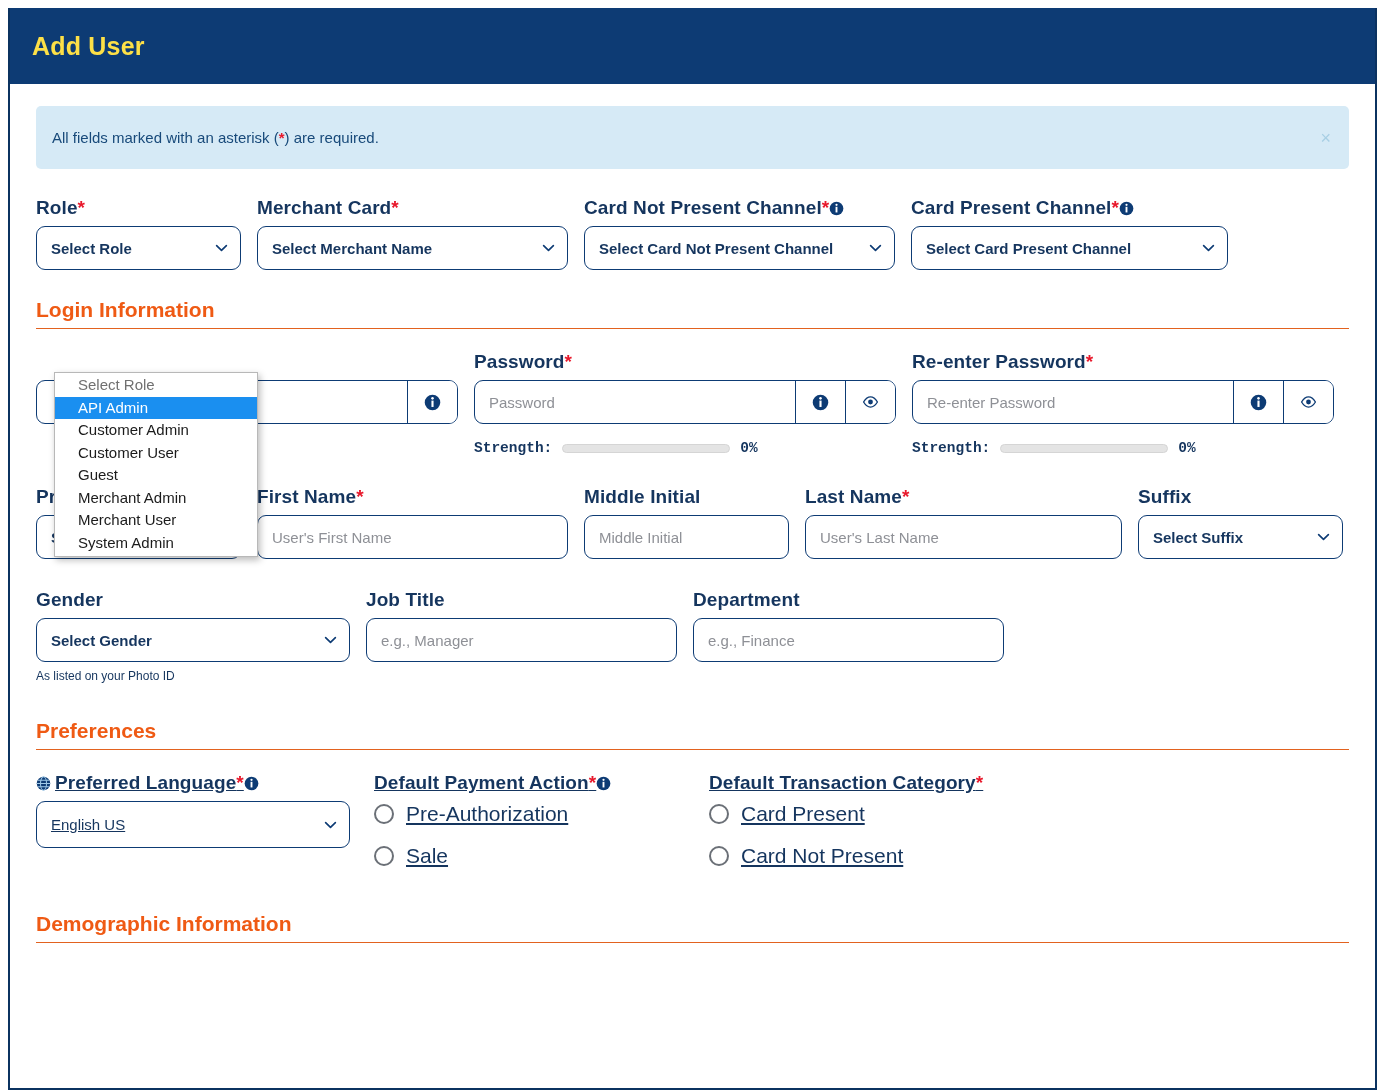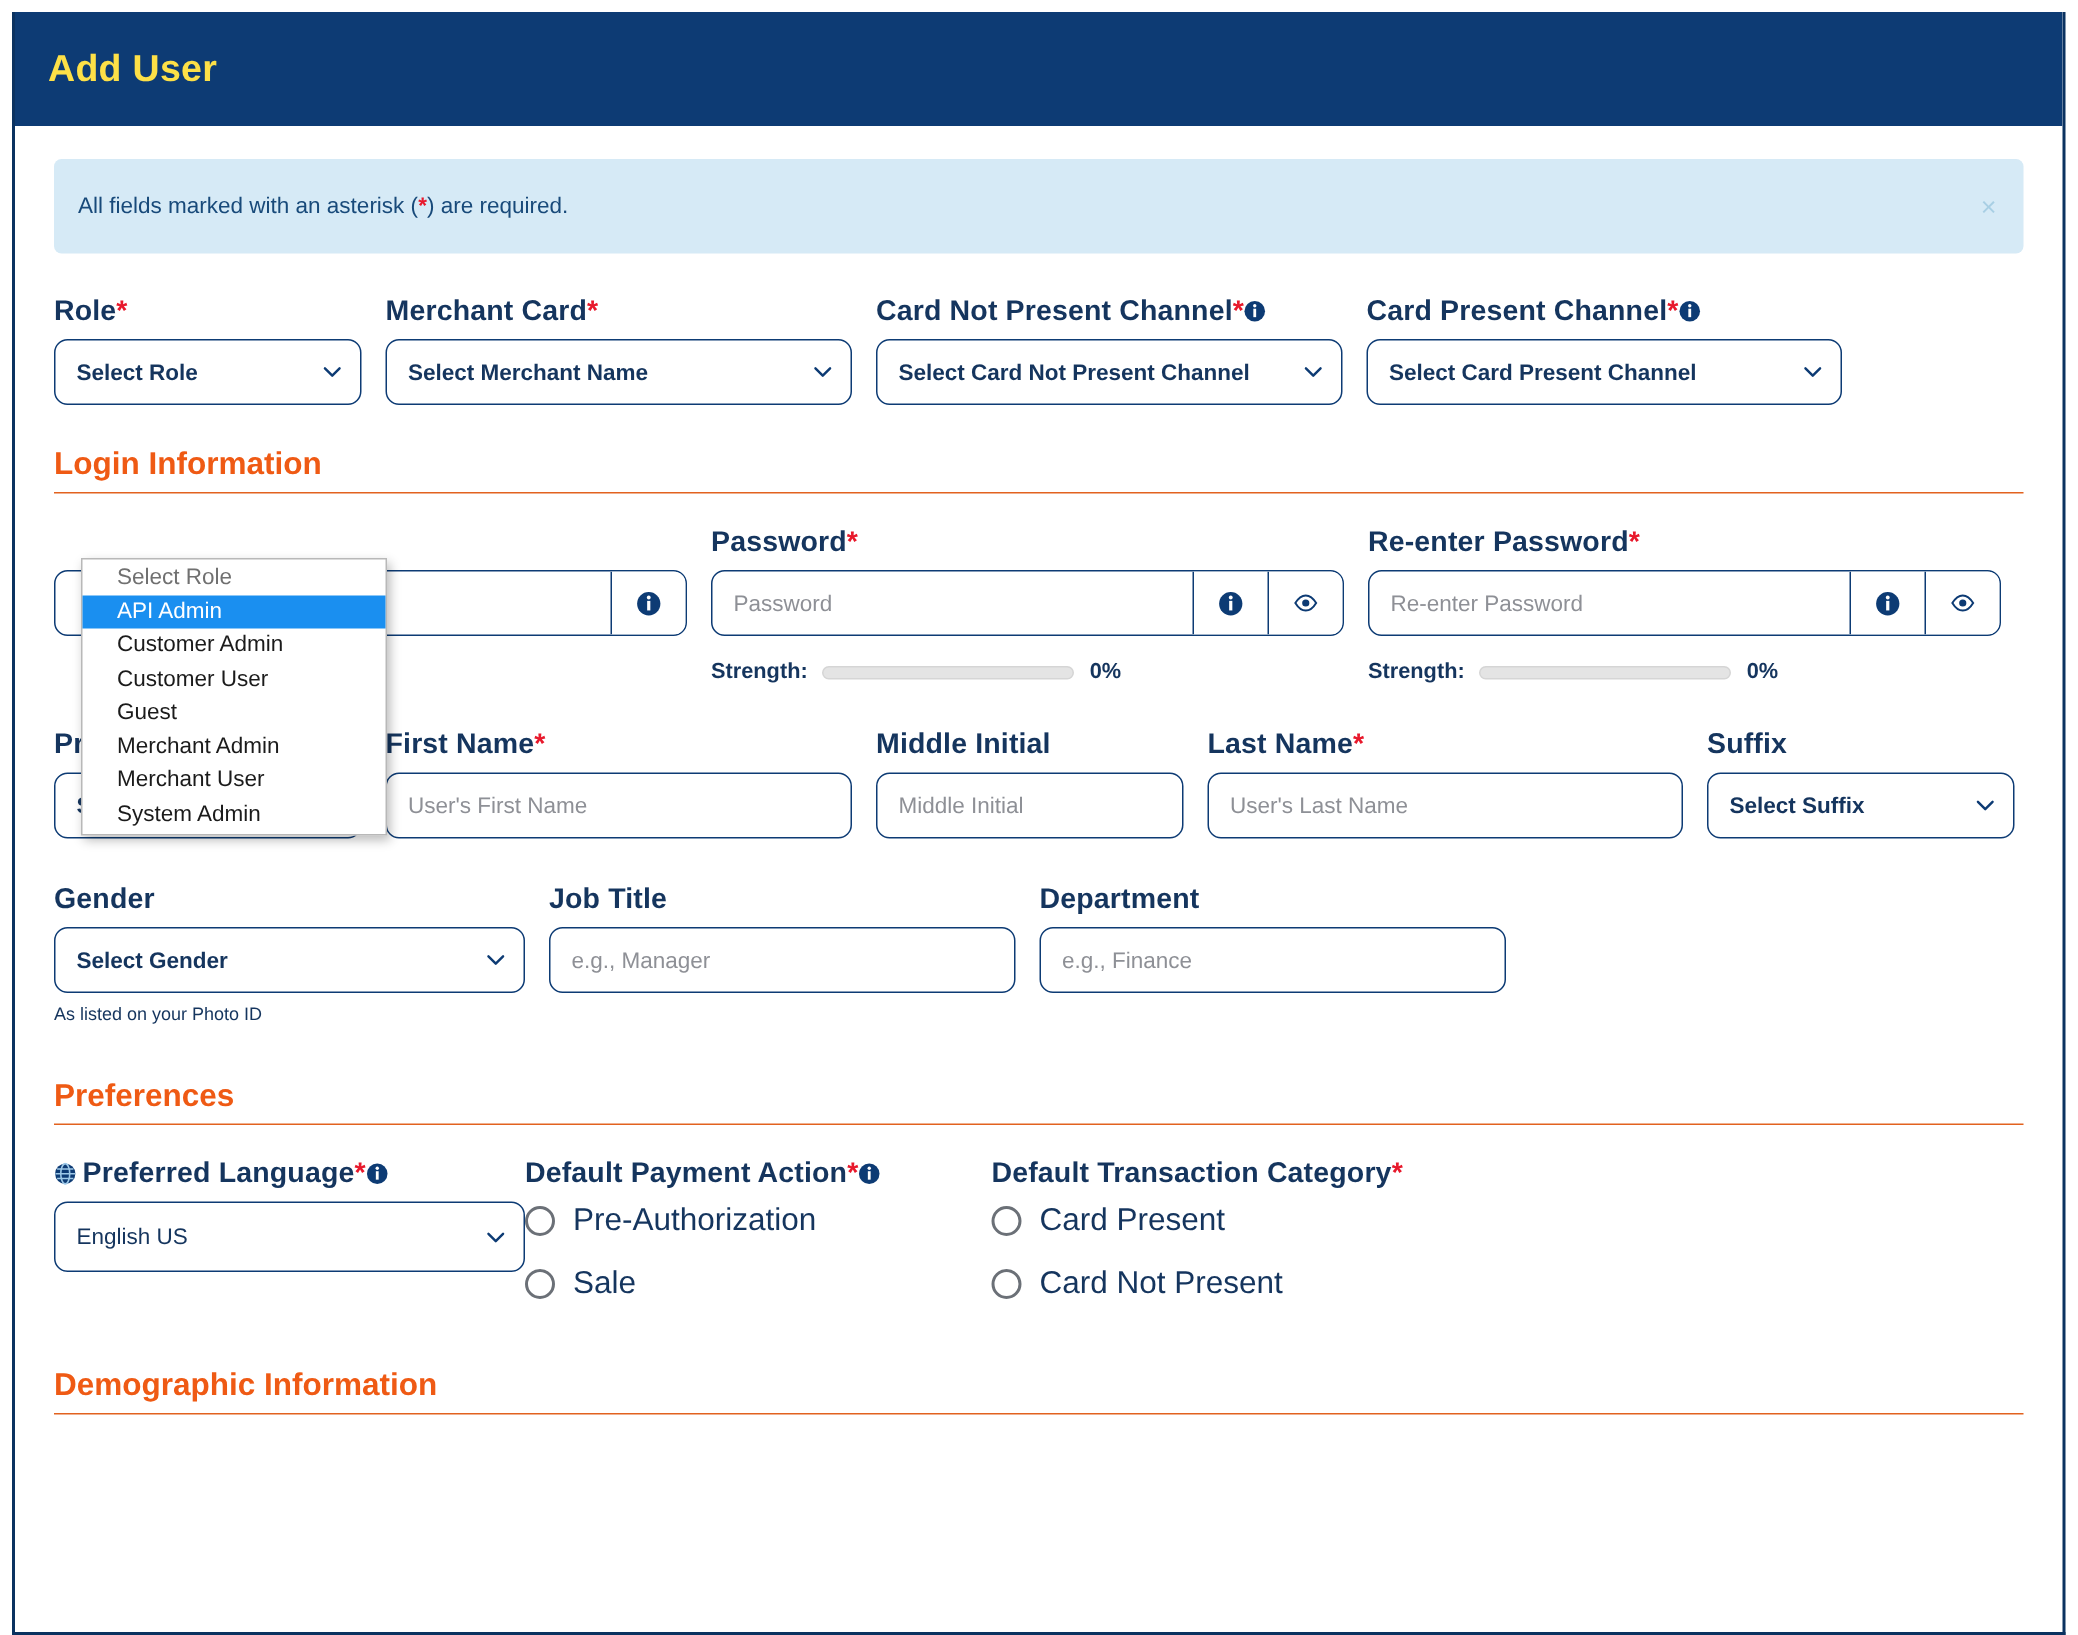--- a/index.html
+++ b/index.html
@@ -132,20 +132,21 @@
     vertical-align: -2px;
   }
 
   
   .strength {
     display: flex; align-items: center;
     margin-top: 16px;
     font-size: 14.5px;
     font-weight: 700;
     color: #15355e;
+    font-family: Liberation Mono, monospace;
   }
   .strength .bar {
     width: 168px; height: 9px;
     border-radius: 6px;
     background: #e4e4e4;
     border: 1px solid #d5d5d5;
     margin: 0 10px;
   }
   .strength .pct { font-weight: 700; }
 
@@ -432,21 +433,21 @@
         <div class="flabel">Department</div>
         <div class="ctl input">e.g., Finance</div>
       </div>
     </div>
 
     <div class="section" style="margin-top:36px;">
       <div class="section-title">Preferences</div>
       <div class="section-rule"></div>
     </div>
 
-    <div class="row" style="gap:0; margin-top:22px;">
+    <div class="row" style="gap:24px; margin-top:22px;text-decoration:underline;">
       <div class="field" style="width:314px;">
         <div class="flabel">
           <span class="info-badge" style="margin-right:4px;"><svg viewBox="0 0 16 16" width="15" height="15">
                 <circle cx="8" cy="8" r="7.2" fill="#0d3b74"></circle>
                 <ellipse cx="8" cy="8" rx="3.2" ry="7.2" fill="none" stroke="#9ec9e8" stroke-width="1.1"></ellipse>
                 <path d="M1 8 H15 M2.2 4.6 H13.8 M2.2 11.4 H13.8" stroke="#9ec9e8" stroke-width="1.1" fill="none"></path>
               </svg></span><span>Preferred Language</span><span class="req">*</span><span class="info-badge"><svg viewBox="0 0 16 16" width="15" height="15">
                 <circle cx="8" cy="8" r="7.3" fill="#0d3b74"></circle>
                 <rect x="7" y="6.2" width="2" height="6" fill="#fff"></rect>
                 <circle cx="8" cy="4.1" r="1.2" fill="#fff"></circle>

